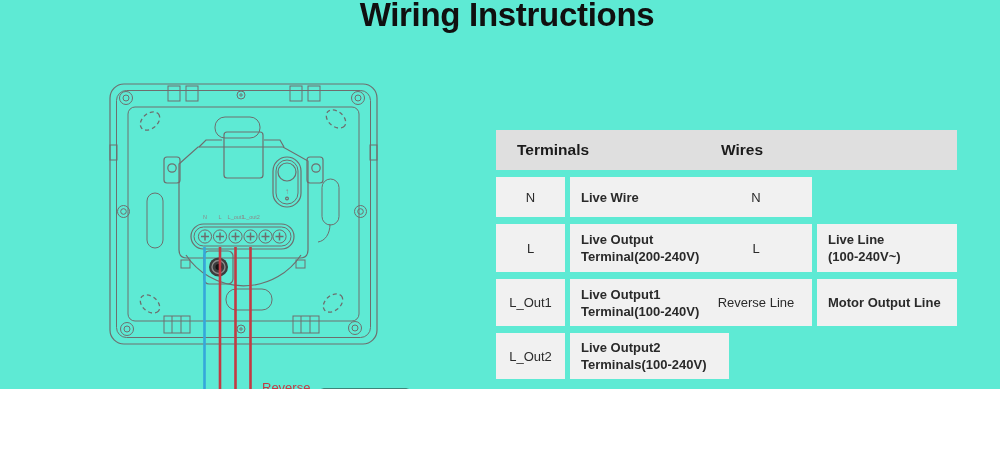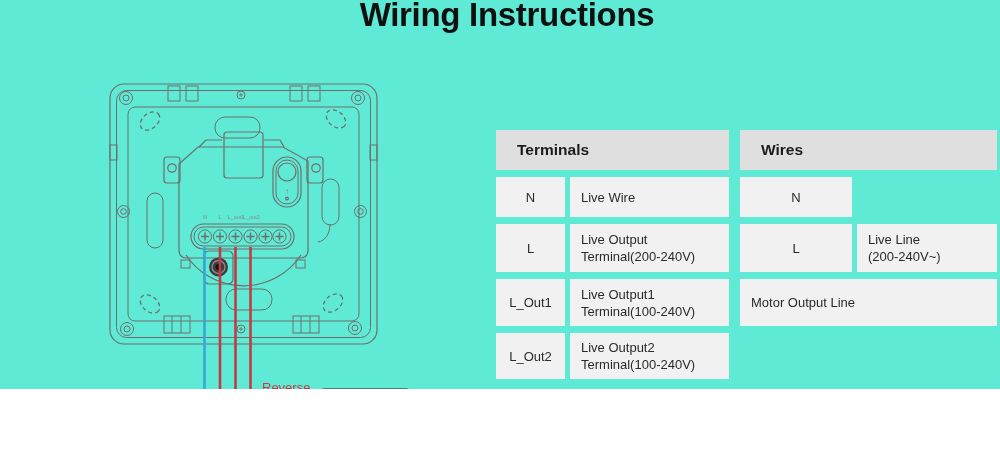--- a/index.html
+++ b/index.html
@@ -6,35 +6,35 @@
   body{font-family:"Liberation Sans","DejaVu Sans",sans-serif;}
   #stage{position:relative;width:1000px;height:389px;background:#5eead4;overflow:hidden;padding-left:14px;}
   
   .title{position:absolute;top:-4px;left:0;width:100%;text-align:center;
          font-size:33px;font-weight:bold;color:#101010;letter-spacing:-.3px;}
   
   .diagram-svg{position:absolute;left:0;top:0;}
   
   .tbl{position:absolute;display:flex;flex-direction:column;}
   .tbl-terminals{left:496px;top:130px;width:233px;}
-  .tbl-wires{left:740px;top:130px;width:257px;border-radius:19px;}
+  .tbl-wires{left:700px;top:130px;width:257px;border-radius:19px;}
   .t-head{height:40px;background:#dfdfdf;display:flex;align-items:center;
           padding-left:21px;box-sizing:border-box;font-size:15.5px;font-weight:bold;color:#1b1b1b;}
   .t-row{display:flex;gap:5px;margin-top:7px;}
   .t-row:nth-of-type(2){height:40px;}
   .t-row:nth-of-type(3){height:48px;}
   .t-row:nth-of-type(4){height:47px;}
   .t-row:nth-of-type(5){height:46px;}
   .t-key{background:#f1f1f1;display:flex;align-items:center;justify-content:center;
          font-size:13px;color:#2a2a2a;flex:0 0 auto;}
   .tbl-terminals .t-key{width:69px;}
   .tbl-wires .t-key{width:112px;}
   .t-val{background:#f1f1f1;flex:1 1 auto;display:flex;align-items:center;
          padding-left:11px;padding-right:4px;box-sizing:border-box;
-         font-size:13px;line-height:17px;color:#2a2a2a;white-space:pre-line;}
+         font-size:13px;line-height:17px;color:#2a2a2a;white-space:pre-line;font-weight:bold;}
   
   text{font-family:"Liberation Sans","DejaVu Sans",sans-serif;}
 </style>
 </head>
 <body>
 
 <div id="stage">
 
   <div class="title">Wiring Instructions</div>
 
@@ -213,32 +213,33 @@
 Terminal(200-240V)</div>
     </div>
     <div class="t-row">
       <div class="t-key">L_Out1</div>
       <div class="t-val">Live Output1
 Terminal(100-240V)</div>
     </div>
     <div class="t-row">
       <div class="t-key">L_Out2</div>
       <div class="t-val">Live Output2
-Terminal(100-240V)</div>
+Terminals(100-240V)</div>
     </div>
   </div>
 
   <div class="tbl tbl-wires">
     <div class="t-head">Wires</div>
     <div class="t-row">
       <div class="t-key">N</div>
     </div>
     <div class="t-row">
       <div class="t-key">L</div>
       <div class="t-val">Live Line
-(200-240V~)</div>
-    </div>
-    <div class="t-row">
+(100-240V~)</div>
+    </div>
+    <div class="t-row">
+      <div class="t-key">Reverse Line</div>
       <div class="t-val">Motor Output Line</div>
     </div>
   </div>
 
 </div>
 
 </body></html>

